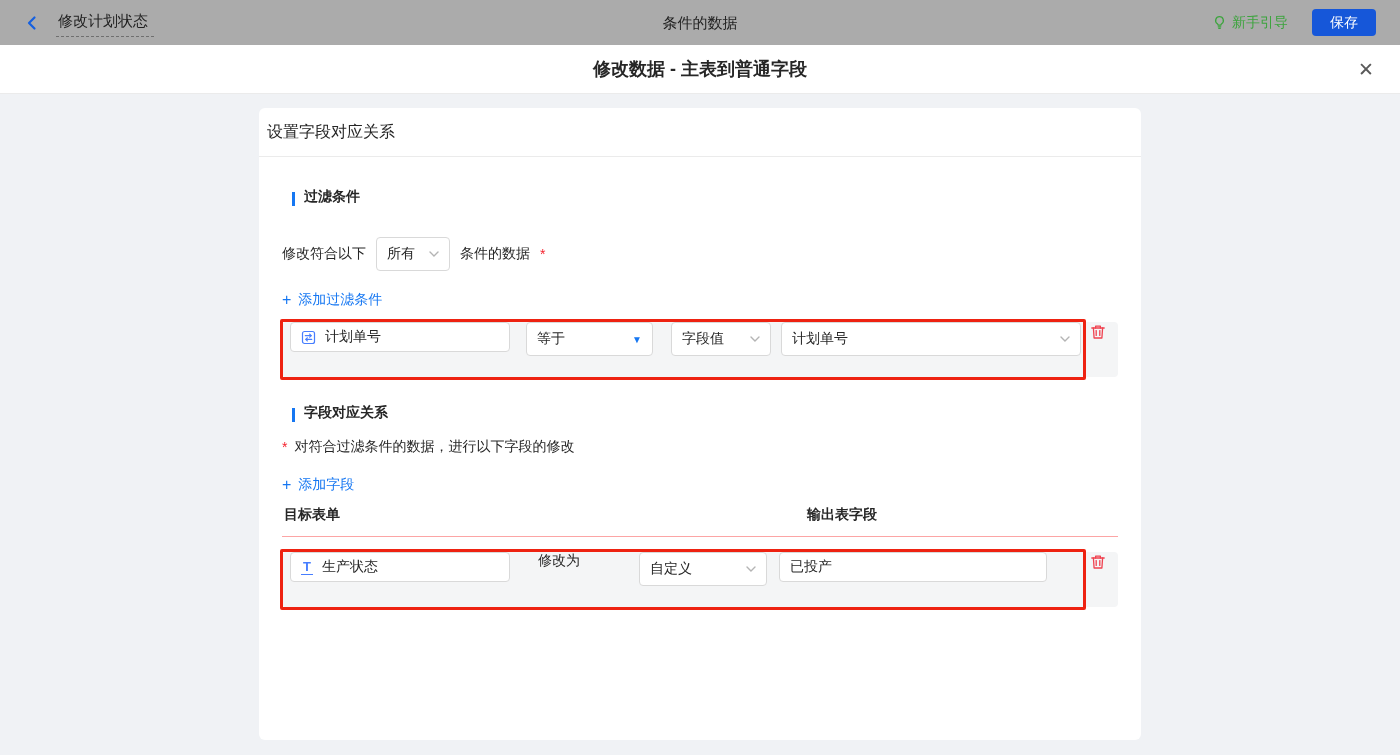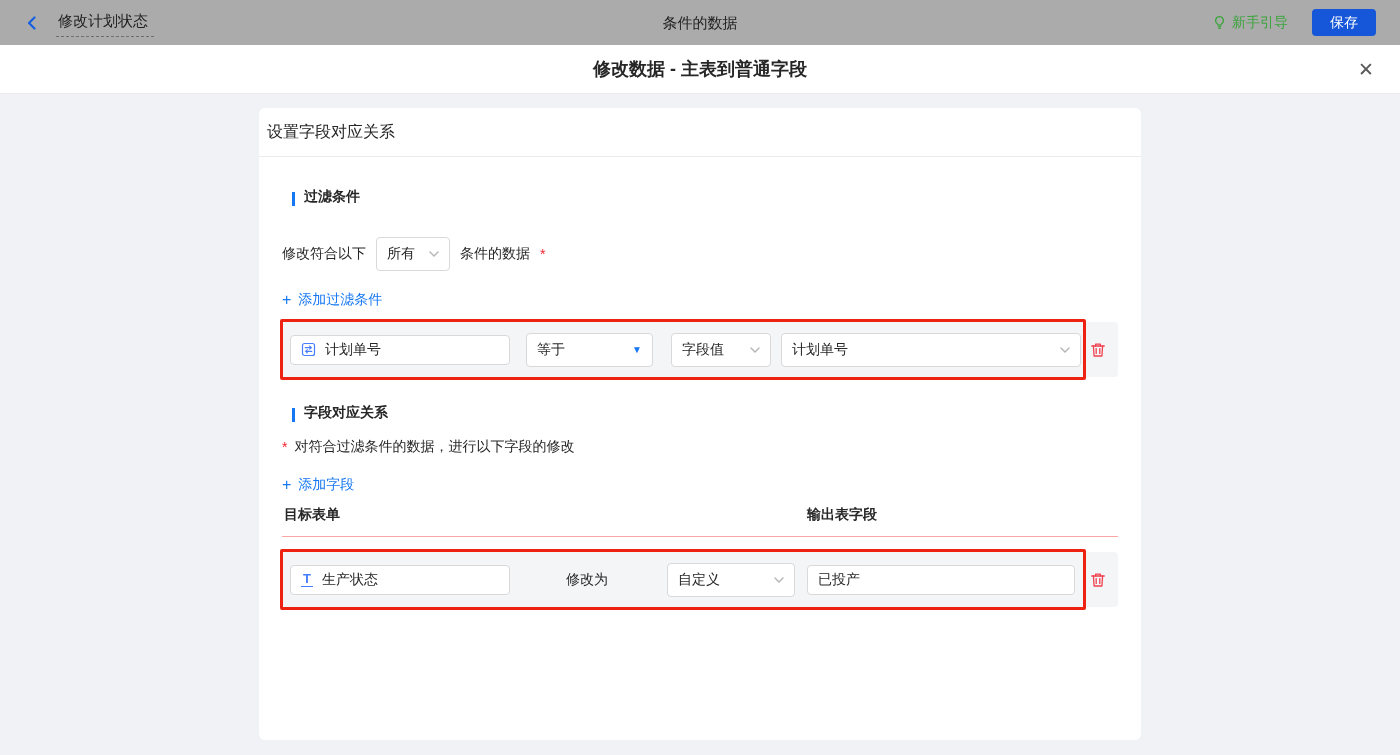--- a/index.html
+++ b/index.html
@@ -51,38 +51,38 @@
               color:var(--c-accent,#1677f2); font-size:14px; cursor:pointer; }
   .add-link .plus { font-size:16px; line-height:1; }
 
   .desc-line { display:flex; align-items:center; gap:7px; margin-top:16px; font-size:14px; color:#262626; }
 
   .col-headers { display:flex; margin-top:12px; padding:0 0 12px 2px; font-size:14px; font-weight:700;
                  color:#262626; border-bottom:1px solid #fca5a5; }
   .col-output { margin-left:467px; }
 
   .row { position:relative; margin-top:13px; height:55px; background:#f4f5f6; border-radius:4px;
-         display:flex; align-items:center; padding:0 10px 0 8px; }
+         display:flex; align-items:flex-start; padding:0 10px 0 8px; }
   .row.row2 { margin-top:15px; }
   .red-box { position:absolute; left:-2px; top:-3px; bottom:-3px; width:806px;
              border:3px solid var(--c-annotation-red,#ee2211); border-radius:2px;
              pointer-events:none; z-index:3; }
 
   .input-box { display:flex; align-items:center; gap:9px; background:#fff; border:1px solid #d9d9d9;
                border-radius:4px; height:30px; padding:0 10px; font-size:14px; color:#262626; }
   .field-input { width:220px; cursor:pointer; }
   .op-select  { width:127px; margin-left:16px; }
   .op-select .caret-zone { margin-left:auto; padding-left:12px; border-left:1px solid #ececec;
                            height:100%; display:flex; align-items:center; }
   .blue-caret { color:var(--c-accent,#1677f2); font-size:10px; }
   .vt-select  { width:100px; margin-left:18px; }
   .vf-select  { width:300px; margin-left:10px; }
   .mode-select{ width:128px; margin-left:52px; }
   .custom-input{ width:268px; margin-left:12px; cursor:text; }
-  .modify-label{ margin-left:49px; font-size:14px; color:#262626; width:56px; text-align:center; }
+  .modify-label{ margin-left:21px; font-size:14px; color:#262626; width:56px; text-align:center; }
 
   .trash { margin-left:auto; background:none; border:none; color:var(--c-trash-red,#f0414f);
            cursor:pointer; display:flex; align-items:center; padding:2px; }
 
   .icon-serial { display:flex; align-items:center; color:var(--c-field-icon-blue,#477eff); }
   .icon-text-t { color:var(--c-field-icon-blue,#477eff); font-weight:700; font-size:13px; line-height:1;
                  border-bottom:1.5px solid var(--c-field-icon-blue,#477eff); padding:0 2px 1px; }
 
   
   .card-footer { border-top:1px solid #ebebeb; height:58px; display:flex; align-items:center;

